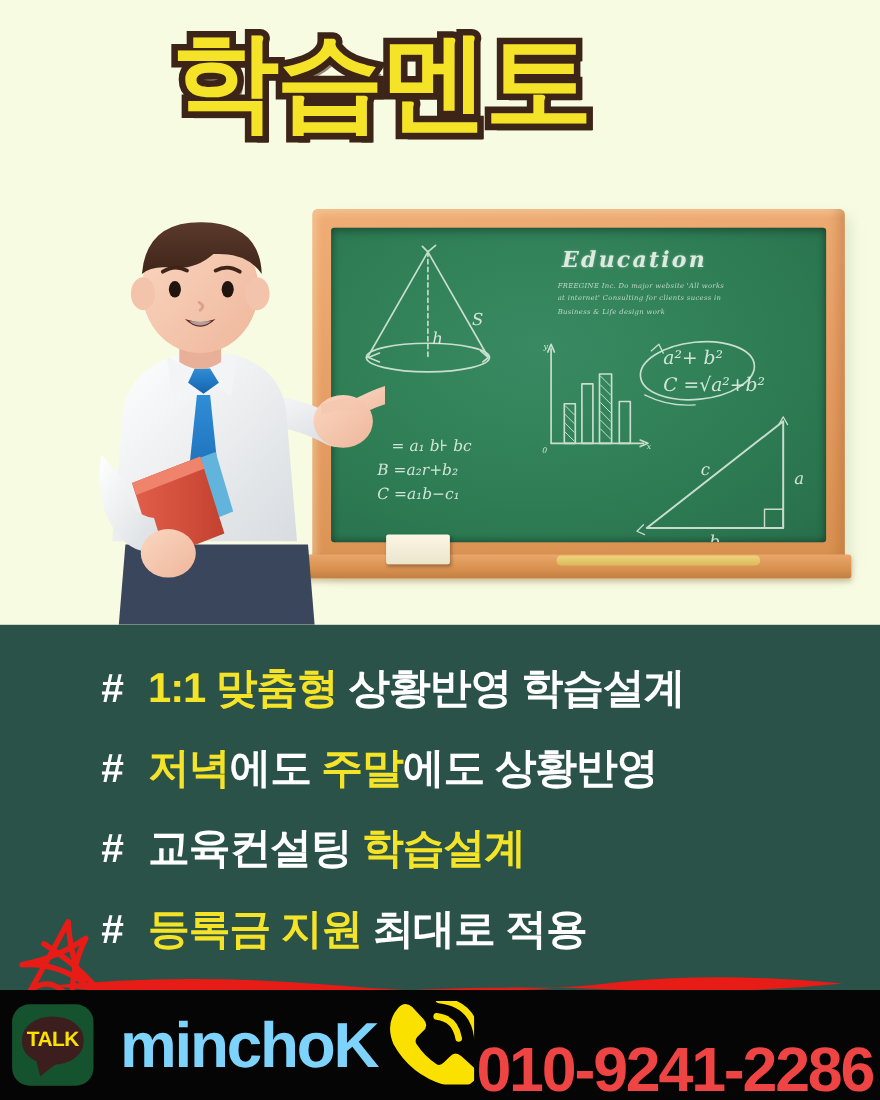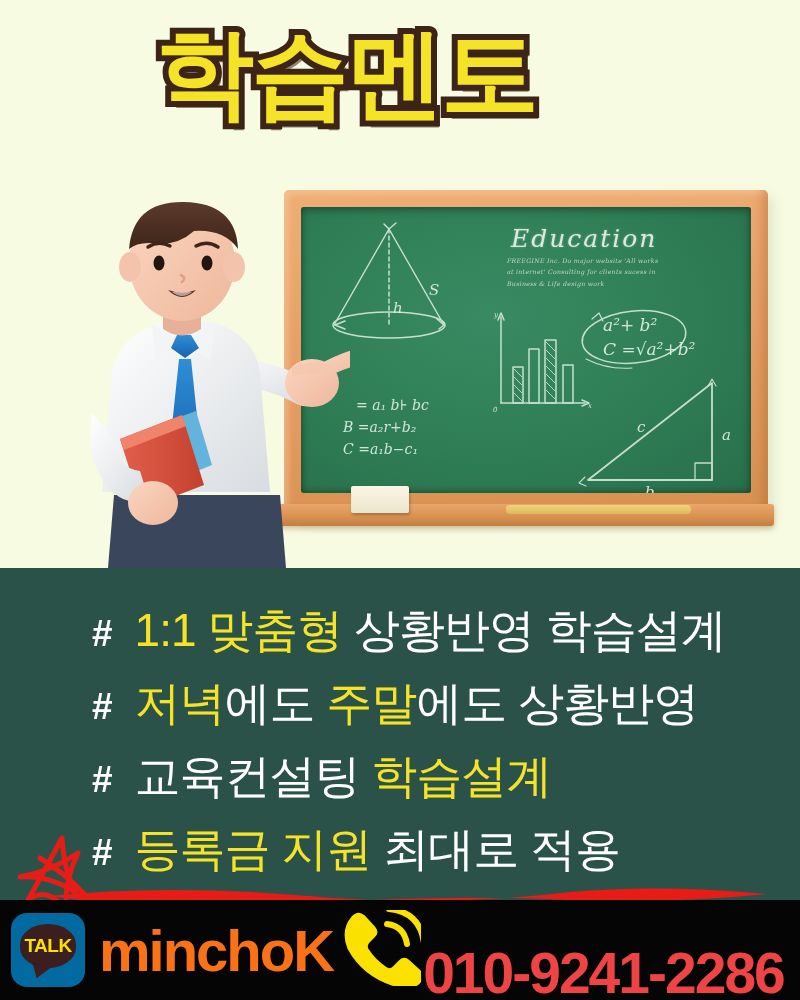--- a/index.html
+++ b/index.html
@@ -72,22 +72,23 @@
   }
 
   
   .chalk { position:absolute; inset:0; }
   .chalk svg { position:absolute; left:0; top:0; }
   .chalk-txt {
     position:absolute; color:#EFF6EE; opacity:.9;
     font-family:"DejaVu Serif", serif; font-style:italic;
   }
   .edu-title {
-    left:210px; top:17px; font-size:25px; letter-spacing:2px;
+    left:210px; top:17px; font-size:20px; letter-spacing:2px;
     text-shadow:0 0 3px rgba(255,255,255,.35);
+    font-weight:bold;
   }
   .edu-sub {
     left:206px; top:48px; width:160px; font-size:6.2px; line-height:1.85;
     font-style:italic; letter-spacing:.3px; opacity:.72;
   }
 
   
   .teacher { position:absolute; left:20px; top:195px; width:330px; height:373px; }
 
   
@@ -95,56 +96,56 @@
     position:absolute; left:0; top:568px; width:800px; height:332px;
     background:#2B5248;
   }
   .feat {
     position:absolute; left:92px; display:flex; align-items:baseline;
     white-space:nowrap;
   }
   .feat .hash {
     color:#FFFFFF; font-weight:bold; font-size:37px; margin-right:22px;
   }
-  .feat .ftxt { font-weight:normal; font-size:46px; letter-spacing:-1px; }
+  .feat .ftxt { font-weight:bold; font-size:38px; letter-spacing:-1px; }
   .w { color:#FFFFFF; }
   .y { color:#F5E327; }
   .feat-1 { top:600px; }
   .feat-2 { top:673px; }
   .feat-3 { top:746px; }
   .feat-4 { top:819px; }
 
   .redmark { position:absolute; left:10px; top:818px; width:790px; height:95px; }
 
   
   .contact {
     position:absolute; left:0; top:900px; width:800px; height:100px;
     background:#050505; display:flex; align-items:center;
   }
   .kakao {
     margin-left:11px; width:74px; height:74px; border-radius:16px;
-    background:#0369a1; position:relative; flex:none;
+    background:#14532d; position:relative; flex:none;
   }
   .bubble {
     position:absolute; left:9px; top:11px; width:56px; height:44px;
     background:#3C1E1E; border-radius:50%/46%;
   }
   .bubble:after{
     content:""; position:absolute; left:11px; bottom:-11px;
     width:0;height:0; border-left:7px solid transparent;
     border-right:12px solid transparent; border-top:14px solid #3C1E1E;
     transform:rotate(12deg);
   }
   .bubble span{
     position:absolute; inset:0; display:flex; align-items:center; justify-content:center;
     color:#FAE100; font-weight:bold; font-size:19px; letter-spacing:-.5px;
   }
   .handle {
-    color:#f97316; font-weight:bold; font-size:58px; letter-spacing:-2px;
-    margin-left:14px; flex:none;
+    color:#7dd3fc; font-weight:bold; font-size:58px; letter-spacing:-2px;
+    margin-left:24px; flex:none;
   }
   .phone-icon { margin-left:10px; flex:none; }
   .phone-num {
     color:#ef4444; font-weight:bold; font-size:57px; letter-spacing:-2px;
     margin-left:2px; flex:none;margin-top:45px;
   }
 </style>
 </head>
 <body>
 

